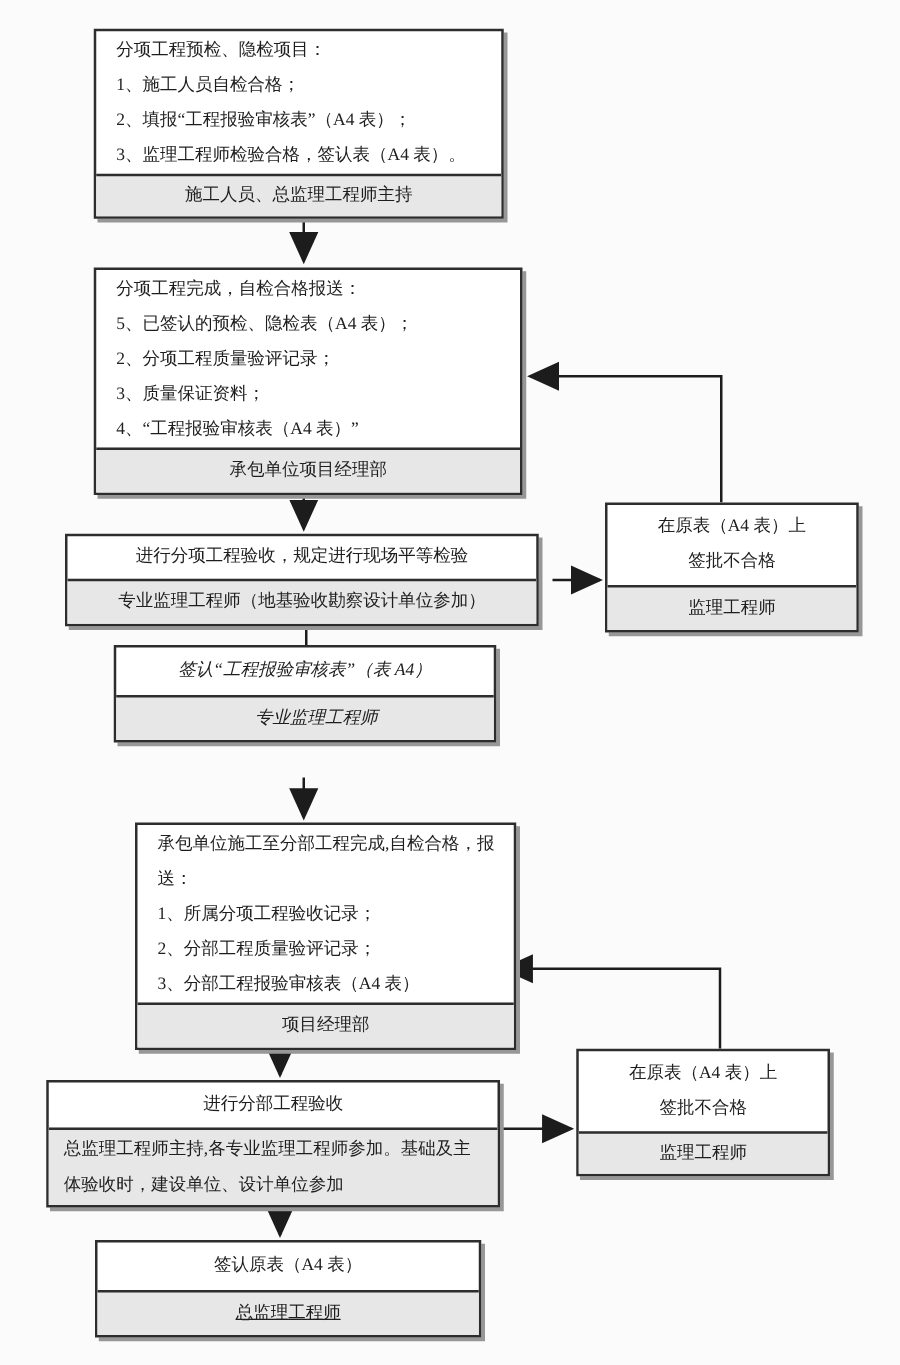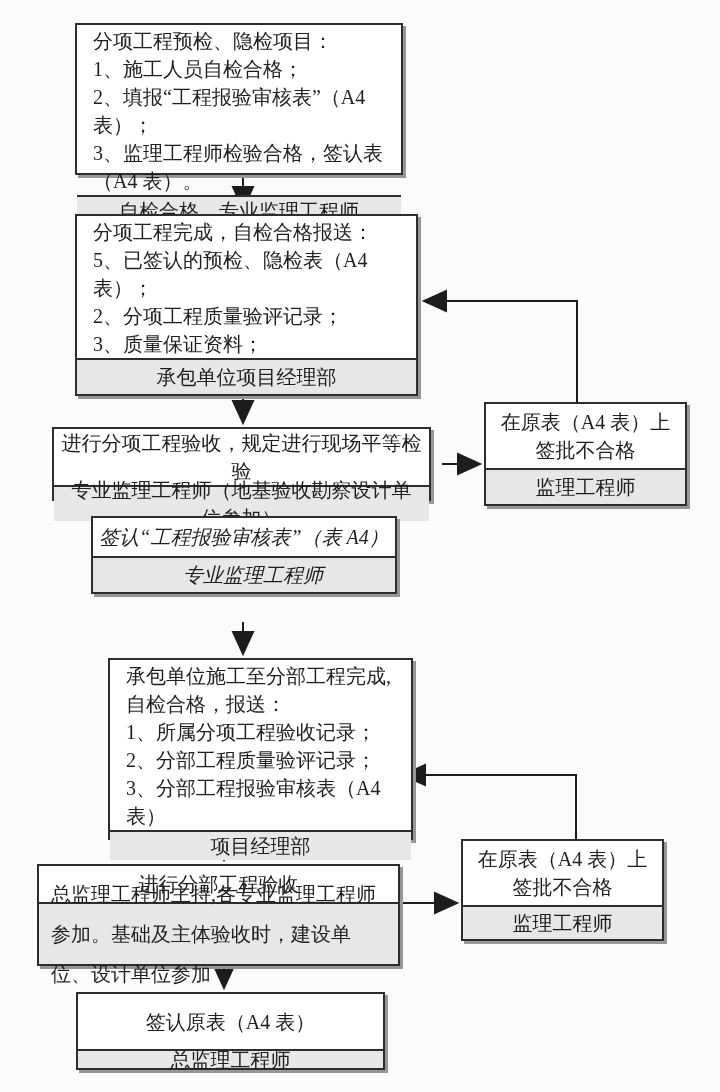--- a/index.html
+++ b/index.html
@@ -27,21 +27,21 @@
     z-index:1;
   }
   .fbox{
     position:absolute;
     z-index:2;
     background:#ffffff;
     border:2px solid var(--border);
     box-shadow:3px 3px 0 var(--shadow);
     display:flex;
     flex-direction:column;
-    font-size:20px;
+    font-size:14px;
     line-height:28px;
   }
   .fbox .body{
     flex:1;
     padding:2px 10px 0 16px;
     display:flex;
     flex-direction:column;
     justify-content:center;
   }
   .fbox .body.centered{
@@ -55,21 +55,21 @@
     display:flex;
     align-items:center;
     justify-content:center;
     text-align:center;
     padding:0 8px;
   }
   .fbox .footer.wrap2{
     text-align:left;
     justify-content:flex-start;
     padding:2px 8px 2px 12px;
-    line-height:40px;
+    line-height:29px;
   }
   .ln{white-space:normal;}
 </style>
 </head>
 <body>
 
 <div class="stage">
 
   <svg class="wires" viewBox="0 0 720 1092" xmlns="http://www.w3.org/2000/svg">
     <defs>
@@ -89,29 +89,30 @@
     <path d="M224,966 V988" fill="none" stroke="#1c1c1c" stroke-width="2" marker-end="url(#arrow)"></path>
   </svg>
 
   <div class="fbox" style="left:75px;top:23px;width:328px;height:152px;">
     <div class="body">
       <div class="ln">分项工程预检、隐检项目：</div>
       <div class="ln">1、施工人员自检合格；</div>
       <div class="ln">2、填报“工程报验审核表”（A4 表）；</div>
       <div class="ln">3、监理工程师检验合格，签认表（A4 表）。</div>
     </div>
-    <div class="footer" style="height:36px;">自检合格、专业监理工程师</div>
+    <div class="footer" style="height:36px;">施工人员、总监理工程师主持</div>
   </div>
 
   <div class="fbox" style="left:75px;top:214px;width:343px;height:182px;">
     <div class="body">
       <div class="ln">分项工程完成，自检合格报送：</div>
       <div class="ln">5、已签认的预检、隐检表（A4 表）；</div>
       <div class="ln">2、分项工程质量验评记录；</div>
       <div class="ln">3、质量保证资料；</div>
+      <div class="ln">4、“工程报验审核表（A4 表）”</div>
     </div>
     <div class="footer" style="height:38px;">承包单位项目经理部</div>
   </div>
 
   <div class="fbox" style="left:52px;top:427px;width:379px;height:74px;">
     <div class="body centered">进行分项工程验收，规定进行现场平等检验</div>
     <div class="footer" style="height:36px;">专业监理工程师（地基验收勘察设计单位参加）</div>
   </div>
 
   <div class="fbox" style="left:484px;top:402px;width:203px;height:104px;">
@@ -145,16 +146,16 @@
   <div class="fbox" style="left:461px;top:839px;width:203px;height:102px;">
     <div class="body centered">
       <div class="ln">在原表（A4 表）上</div>
       <div class="ln">签批不合格</div>
     </div>
     <div class="footer" style="height:34px;">监理工程师</div>
   </div>
 
   <div class="fbox" style="left:76px;top:992px;width:309px;height:78px;">
     <div class="body centered">签认原表（A4 表）</div>
-    <div class="footer" style="height:19px;">总监理工程师</div>
+    <div class="footer" style="height:36px;text-decoration:underline;">总监理工程师</div>
   </div>
 
 </div>
 
 </body></html>

